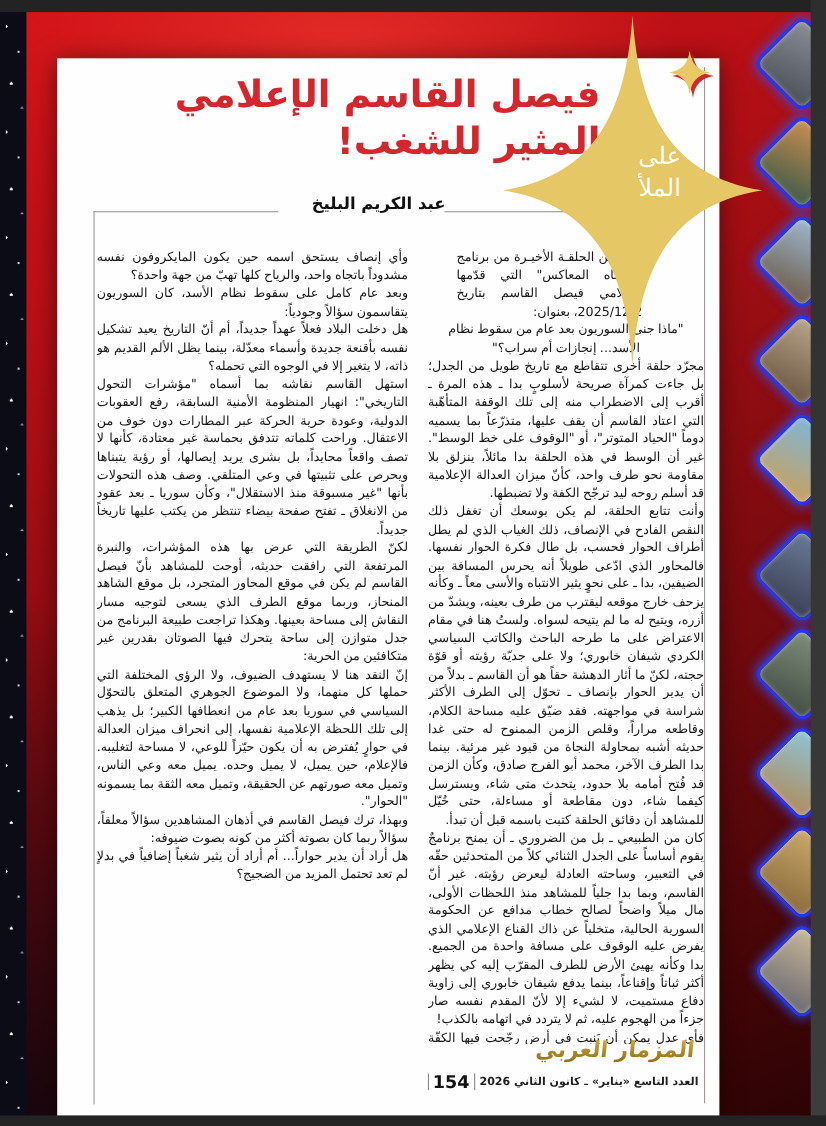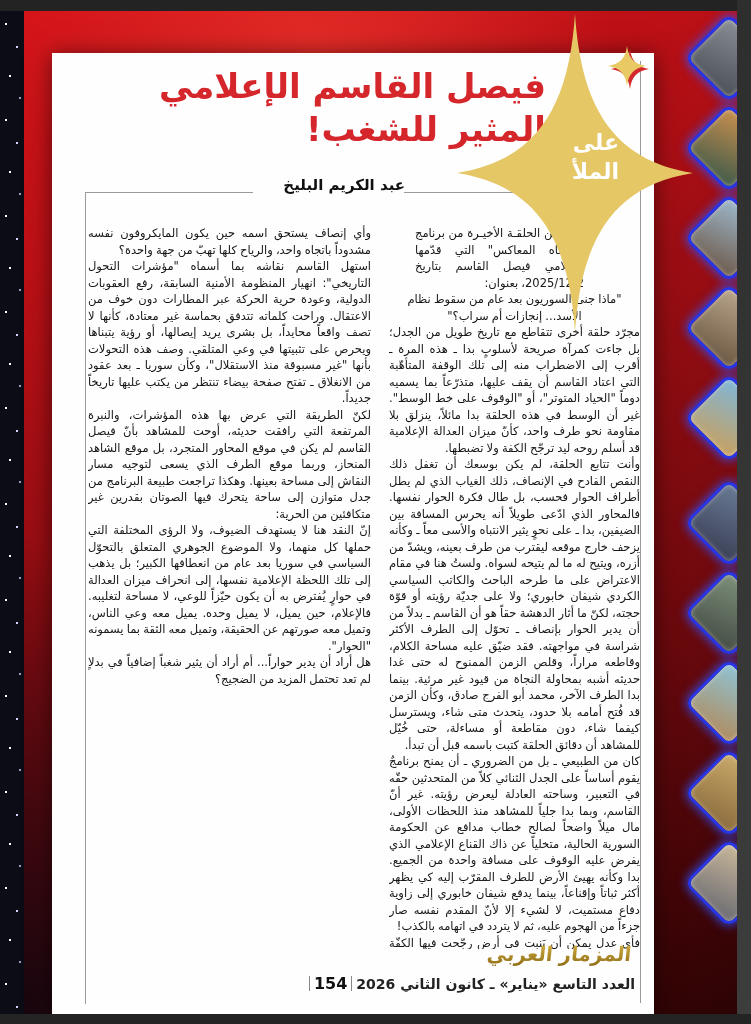--- a/index.html
+++ b/index.html
@@ -56,27 +56,27 @@
   .para.intro{padding:0 56px 0 26px;}
   .para.quote{text-align:center;padding:0 6px;}
 
   
   .logo{position:absolute;top:889px;right:23px;direction:rtl;font-size:20px;font-weight:bold;
     transform:skewX(-6deg);
     background:linear-gradient(#d9b345,#8f6d15);-webkit-background-clip:text;background-clip:text;color:transparent;}
   .issue-row{position:absolute;top:921px;right:19px;display:flex;align-items:center;gap:4px;direction:ltr;}
   .vbar{width:1px;height:15px;background:#888;}
   .pageno{font-size:16px;font-weight:bold;color:#111;}
-  .issue{font-size:14px;font-weight:bold;color:#222;direction:rtl;}
+  .issue{font-size:10px;font-weight:bold;color:#222;direction:rtl;}
 
   
   .badge{position:absolute;left:453px;top:12px;width:244px;height:322px;z-index:6;}
   .badge svg{position:absolute;inset:0;}
   .badge-text{position:absolute;right:78px;top:116px;direction:rtl;text-align:right;
-    color:#ffffff;font-size:22px;font-weight:bold;line-height:29px;}
+    color:#ffffff;font-size:22px;font-weight:normal;line-height:29px;}
   .sparkle{position:absolute;left:604px;top:42px;width:48px;height:54px;z-index:6;}
 </style>
 </head>
 <body>
 
 <div class="canvas">
 
   <div class="red-bg"></div>
   <div class="starfield"></div>
 
@@ -110,23 +110,26 @@
     <div class="col col-right">
         <p class="para intro">لـم تكـن الحلقـة الأخيـرة من برنامج "الاتجاه المعاكس" التي قدّمها الإعلامي فيصل القاسم بتاريخ 2025/12/2، بعنوان:</p>
         <p class="para quote">"ماذا جنى السوريون بعد عام من سقوط نظام الأسد... إنجازات أم سراب؟"</p>
         <p class="para body">مجرّد حلقة أخرى تتقاطع مع تاريخ طويل من الجدل؛ بل جاءت كمرآة صريحة لأسلوبٍ بدا ـ هذه المرة ـ أقرب إلى الاضطراب منه إلى تلك الوقفة المتأهّبة التي اعتاد القاسم أن يقف عليها، متذرّعاً بما يسميه دوماً "الحياد المتوتر"، أو "الوقوف على خط الوسط". غير أن الوسط في هذه الحلقة بدا مائلاً، ينزلق بلا مقاومة نحو طرف واحد، كأنّ ميزان العدالة الإعلامية قد أسلم روحه ليد ترجّح الكفة ولا تضبطها.</p>
         <p class="para body">وأنت تتابع الحلقة، لم يكن بوسعك أن تغفل ذلك النقص الفادح في الإنصاف، ذلك الغياب الذي لم يطل أطراف الحوار فحسب، بل طال فكرة الحوار نفسها. فالمحاور الذي ادّعى طويلاً أنه يحرس المسافة بين الضيفين، بدا ـ على نحوٍ يثير الانتباه والأسى معاً ـ وكأنه يزحف خارج موقعه ليقترب من طرف بعينه، ويشدّ من أزره، ويتيح له ما لم يتيحه لسواه. ولستُ هنا في مقام الاعتراض على ما طرحه الباحث والكاتب السياسي الكردي شيفان خابوري؛ ولا على جديّة رؤيته أو قوّة حجته، لكنّ ما أثار الدهشة حقاً هو أن القاسم ـ بدلاً من أن يدير الحوار بإنصاف ـ تحوّل إلى الطرف الأكثر شراسة في مواجهته. فقد ضيّق عليه مساحة الكلام، وقاطعه مراراً، وقلص الزمن الممنوح له حتى غدا حديثه أشبه بمحاولة النجاة من قيود غير مرئية. بينما بدا الطرف الآخر، محمد أبو الفرج صادق، وكأن الزمن قد فُتح أمامه بلا حدود، يتحدث متى شاء، ويسترسل كيفما شاء، دون مقاطعة أو مساءلة، حتى خُيّل للمشاهد أن دقائق الحلقة كتبت باسمه قبل أن تبدأ.</p>
         <p class="para body">كان من الطبيعي ـ بل من الضروري ـ أن يمنح برنامجٌ يقوم أساساً على الجدل الثنائي كلاً من المتحدثين حقّه في التعبير، وساحته العادلة ليعرض رؤيته. غير أنّ القاسم، وبما بدا جلياً للمشاهد منذ اللحظات الأولى، مال ميلاً واضحاً لصالح خطاب مدافع عن الحكومة السورية الحالية، متخلياً عن ذاك القناع الإعلامي الذي يفرض عليه الوقوف على مسافة واحدة من الجميع. بدا وكأنه يهيئ الأرض للطرف المقرّب إليه كي يظهر أكثر ثباتاً وإقناعاً، بينما يدفع شيفان خابوري إلى زاوية دفاع مستميت، لا لشيء إلا لأنّ المقدم نفسه صار جزءاً من الهجوم عليه، ثم لا يتردد في اتهامه بالكذب!</p>
         <p class="para body">فأي عدل يمكن أن يَنبت في أرضٍ رجّحت فيها الكفّة قبل أن يبدأ النقاش؟</p>
       </div>
     <div class="col col-left">
         <p class="para body">وأي إنصاف يستحق اسمه حين يكون المايكروفون نفسه مشدوداً باتجاه واحد، والرياح كلها تهبّ من جهة واحدة؟</p>
+        <p class="para body">وبعد عام كامل على سقوط نظام الأسد، كان السوريون يتقاسمون سؤالاً وجودياً:</p>
+        <p class="para body">هل دخلت البلاد فعلاً عهداً جديداً، أم أنّ التاريخ يعيد تشكيل نفسه بأقنعة جديدة وأسماء معدّلة، بينما يظل الألم القديم هو ذاته، لا يتغير إلا في الوجوه التي تحمله؟</p>
         <p class="para body">استهل القاسم نقاشه بما أسماه "مؤشرات التحول التاريخي": انهيار المنظومة الأمنية السابقة، رفع العقوبات الدولية، وعودة حرية الحركة عبر المطارات دون خوف من الاعتقال. وراحت كلماته تتدفق بحماسة غير معتادة، كأنها لا تصف واقعاً محايداً، بل بشرى يريد إيصالها، أو رؤية يتبناها ويحرص على تثبيتها في وعي المتلقي. وصف هذه التحولات بأنها "غير مسبوقة منذ الاستقلال"، وكأن سوريا ـ بعد عقود من الانغلاق ـ تفتح صفحة بيضاء تنتظر من يكتب عليها تاريخاً جديداً.</p>
         <p class="para body">لكنّ الطريقة التي عرض بها هذه المؤشرات، والنبرة المرتفعة التي رافقت حديثه، أوحت للمشاهد بأنّ فيصل القاسم لم يكن في موقع المحاور المتجرد، بل موقع الشاهد المنحاز، وربما موقع الطرف الذي يسعى لتوجيه مسار النقاش إلى مساحة بعينها. وهكذا تراجعت طبيعة البرنامج من جدل متوازن إلى ساحة يتحرك فيها الصوتان بقدرين غير متكافئين من الحرية:</p>
         <p class="para body">إنّ النقد هنا لا يستهدف الضيوف، ولا الرؤى المختلفة التي حملها كل منهما، ولا الموضوع الجوهري المتعلق بالتحوّل السياسي في سوريا بعد عام من انعطافها الكبير؛ بل يذهب إلى تلك اللحظة الإعلامية نفسها، إلى انحراف ميزان العدالة في حوارٍ يُفترض به أن يكون حيّزاً للوعي، لا مساحة لتغليبه. فالإعلام، حين يميل، لا يميل وحده. يميل معه وعي الناس، وتميل معه صورتهم عن الحقيقة، وتميل معه الثقة بما يسمونه "الحوار".</p>
+        <p class="para body">وبهذا، ترك فيصل القاسم في أذهان المشاهدين سؤالاً معلقاً، سؤالاً ربما كان بصوته أكثر من كونه بصوت ضيوفه:</p>
         <p class="para body">هل أراد أن يدير حواراً... أم أراد أن يثير شغباً إضافياً في بدلاٍ لم تعد تحتمل المزيد من الضجيج؟</p>
       </div>
 
     <div class="logo">المزمار العربي</div>
 
     <div class="issue-row">
       <span class="vbar"></span>
       <span class="pageno">154</span>
       <span class="vbar"></span>
       <span class="issue">العدد التاسع «يناير» ـ كانون الثاني 2026</span>

